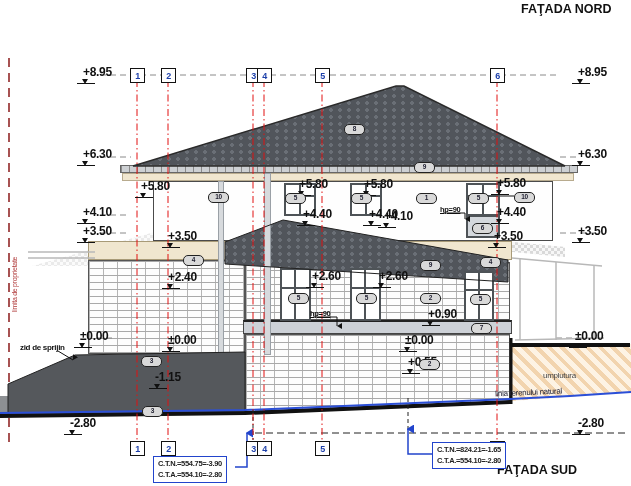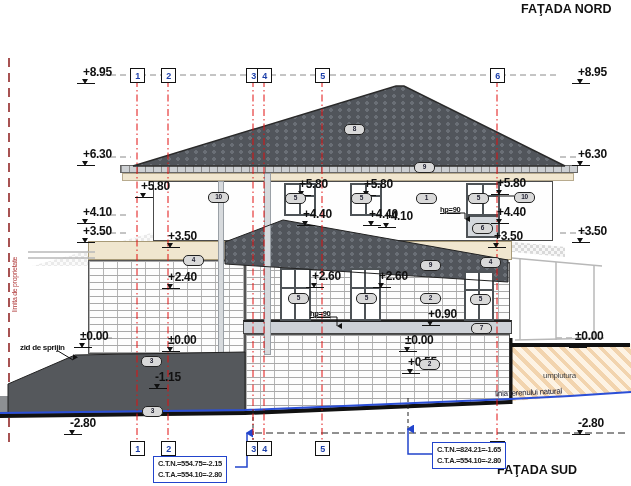--- a/index.html
+++ b/index.html
@@ -236,21 +236,21 @@
       <div class="bubble" style="left: 161px; top: 441px;">2</div>
       <div class="bubble" style="left: 246px; top: 68px;">3</div>
       <div class="bubble" style="left: 246px; top: 441px;">3</div>
       <div class="bubble" style="left: 257px; top: 68px;">4</div>
       <div class="bubble" style="left: 257px; top: 441px;">4</div>
       <div class="bubble" style="left: 315px; top: 68px;">5</div>
       <div class="bubble" style="left: 315px; top: 441px;">5</div>
       <div class="bubble" style="left: 490px; top: 68px;">6</div>
       <div class="bubble" style="left: 490px; top: 441px;">6</div>
       <div class="infobox" style="left: 153px; top: 456px;">
-        <div>C.T.N.=554.75=-2.15</div>
+        <div>C.T.N.=554.75=-3.90</div>
         <div>C.T.A.=554.10=-2.80</div>
       </div>
       <div class="infobox" style="left: 432px; top: 442px;">
         <div>C.T.N.=824.21=-1.65</div>
         <div>C.T.A.=554.10=-2.80</div>
       </div>
     </div>
 
 </div>
 

